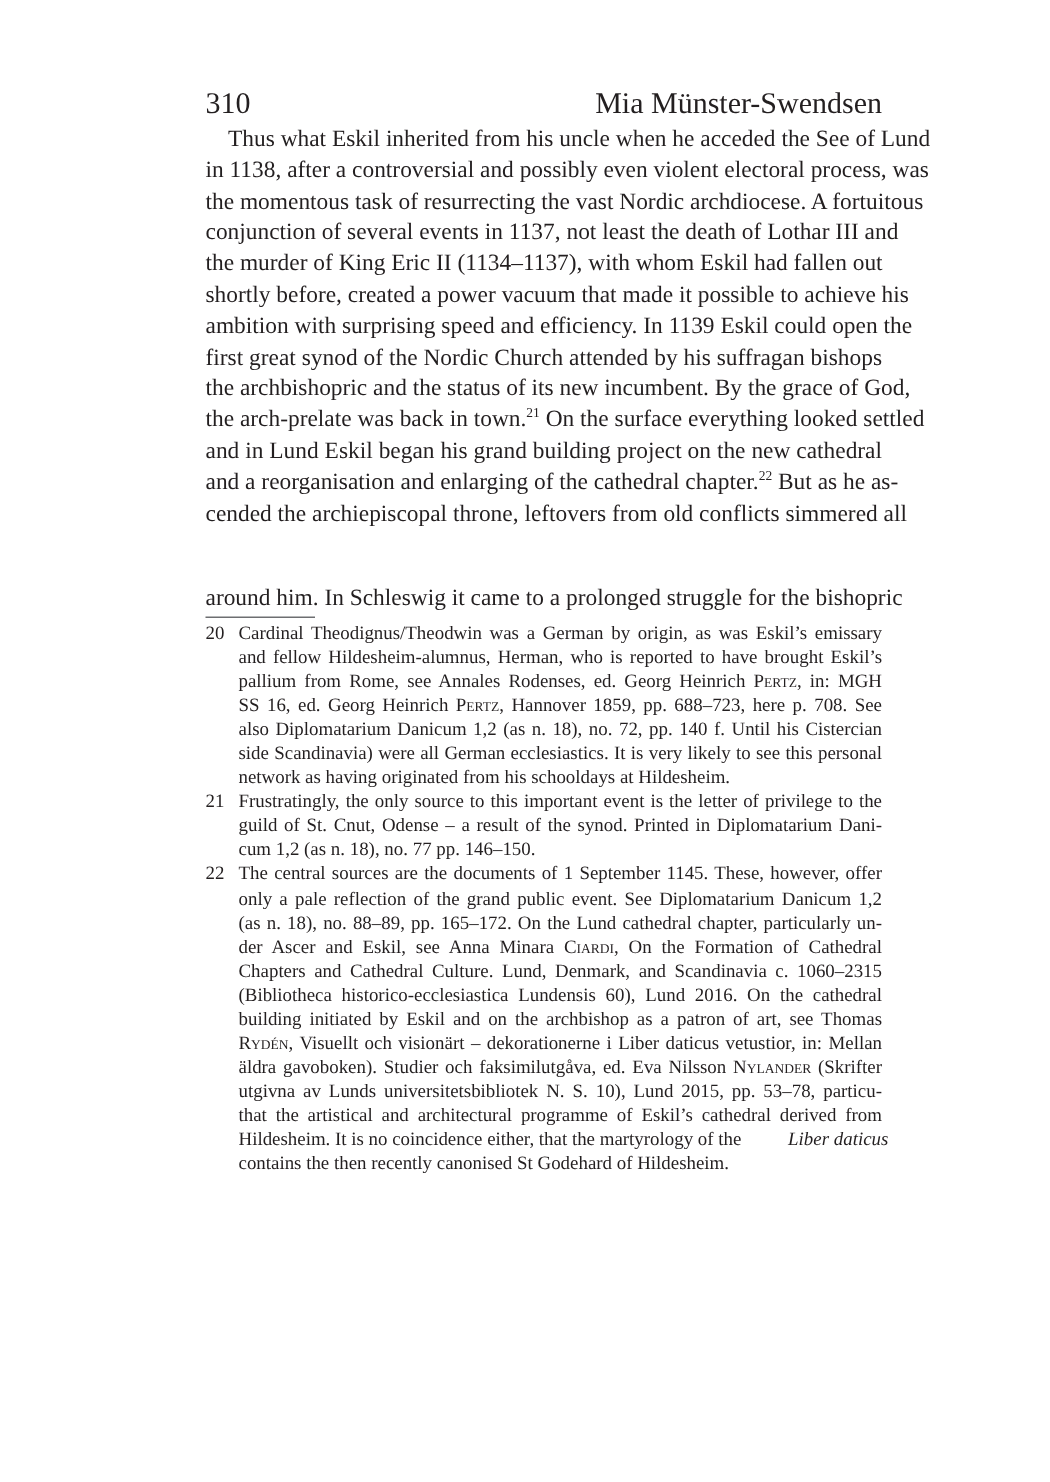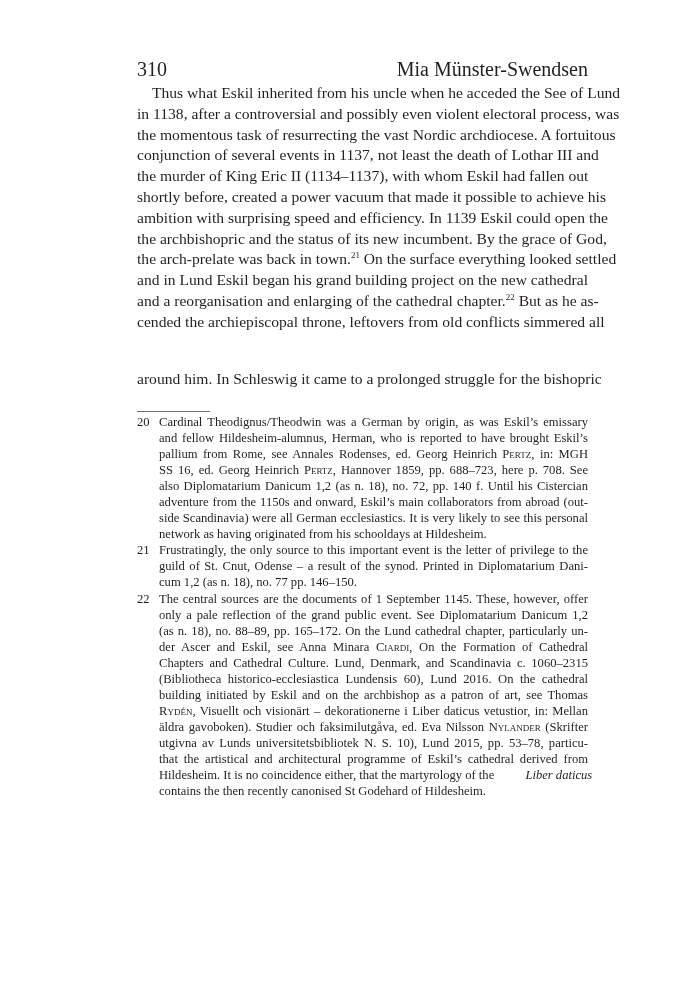--- a/index.html
+++ b/index.html
@@ -30,39 +30,39 @@
 </div>
 
 <div class="body" id="body-text">
     <span class="line indent">Thus what Eskil inherited from his uncle when he acceded the See of Lund</span>
     <span class="line">in 1138, after a controversial and possibly even violent electoral process, was</span>
     <span class="line">the momentous task of resurrecting the vast Nordic archdiocese. A fortuitous</span>
     <span class="line">conjunction of several events in 1137, not least the death of Lothar III and</span>
     <span class="line">the murder of King Eric II (1134–1137), with whom Eskil had fallen out</span>
     <span class="line">shortly before, created a power vacuum that made it possible to achieve his</span>
     <span class="line">ambition with surprising speed and efficiency. In 1139 Eskil could open the</span>
+    <span class="line">first great synod of the Nordic Church attended by his suffragan bishops</span>
     <span class="line">the archbishopric and the status of its new incumbent. By the grace of God,</span>
     <span class="line">the arch-prelate was back in town.<sup>21</sup> On the surface everything looked settled</span>
     <span class="line">and in Lund Eskil began his grand building project on the new cathedral</span>
     <span class="line">and a reorganisation and enlarging of the cathedral chapter.<sup>22</sup> But as he as-</span>
     <span class="line">cended the archiepiscopal throne, leftovers from old conflicts simmered all</span>
     <span class="line last">around him. In Schleswig it came to a prolonged struggle for the bishopric</span>
   </div>
 
 <div class="rule"></div>
 
 <div class="notes" id="notes">
     <div class="note">
       <span class="num">20</span>
       <span class="nline">Cardinal Theodignus/Theodwin was a German by origin, as was Eskil’s emissary</span>
       <span class="nline">and fellow Hildesheim-alumnus, Herman, who is reported to have brought Eskil’s</span>
       <span class="nline">pallium from Rome, see Annales Rodenses, ed. Georg Heinrich <span class="sc">Pertz</span>, in: MGH</span>
       <span class="nline">SS 16, ed. Georg Heinrich <span class="sc">Pertz</span>, Hannover 1859, pp. 688–723, here p. 708. See</span>
       <span class="nline">also Diplomatarium Danicum 1,2 (as n. 18), no. 72, pp. 140 f. Until his Cistercian</span>
-      <span class="nline">adventure from the 1150s and onward, Eskil’s main collaborators from abroad (out-</span>
       <span class="nline">side Scandinavia) were all German ecclesiastics. It is very likely to see this personal</span>
       <span class="nline last">network as having originated from his schooldays at Hildesheim.</span>
     </div>
     <div class="note">
       <span class="num">21</span>
       <span class="nline">Frustratingly, the only source to this important event is the letter of privilege to the</span>
       <span class="nline">guild of St. Cnut, Odense – a result of the synod. Printed in Diplomatarium Dani-</span>
       <span class="nline last">cum 1,2 (as n. 18), no. 77 pp. 146–150.</span>
     </div>
     <div class="note">

